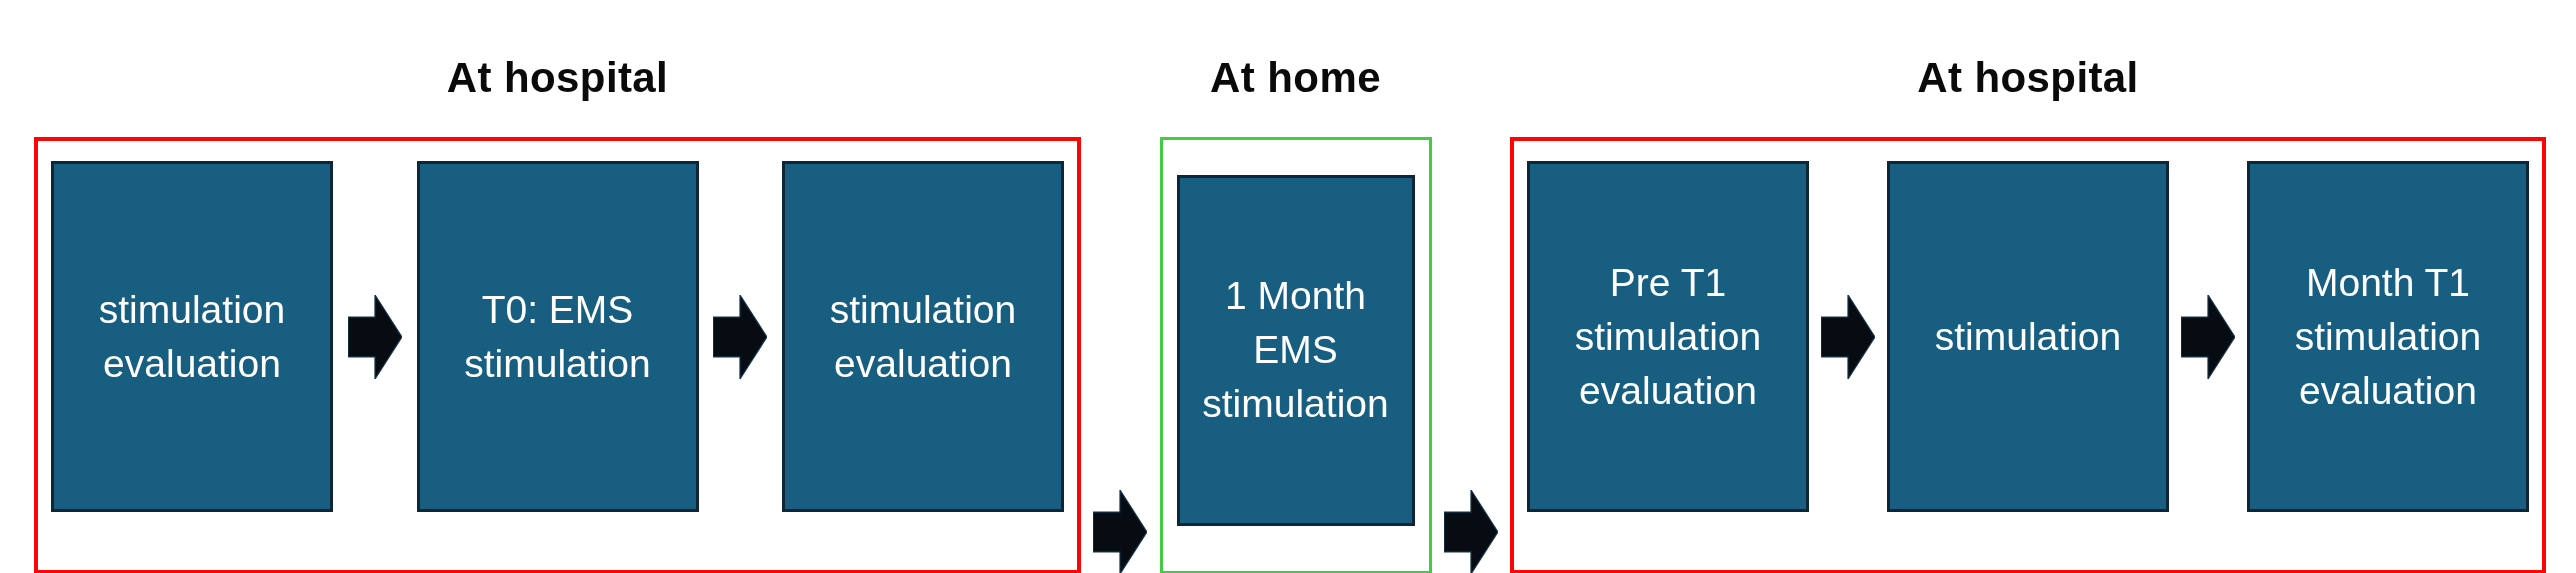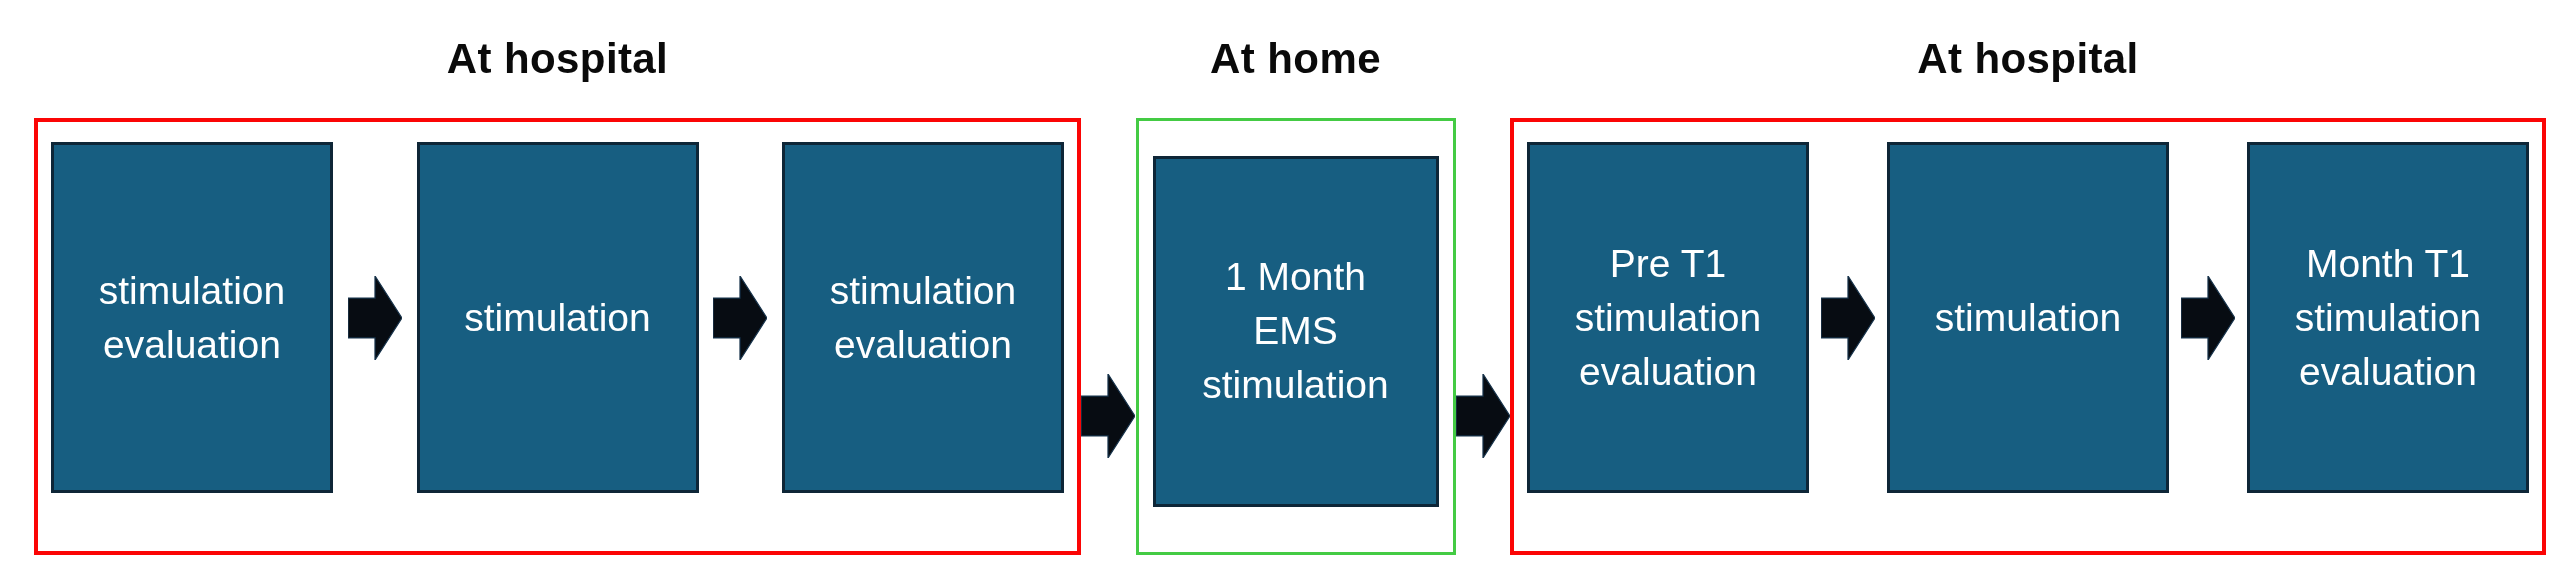--- a/index.html
+++ b/index.html
@@ -15,32 +15,32 @@
   *{margin:0;padding:0;box-sizing:border-box;}
   html,body{background:var(--page-bg);}
   body{font-family:"Liberation Sans", sans-serif;}
 
   .diagram{
     position:relative;
     width:2576px;
     height:574px;
     background:var(--page-bg);
     display:flex;
-    align-items:center;
+    align-items:flex-end;
     justify-content:space-between;
     padding:0 30px 0 34px;
     overflow:hidden;
   }
 
   .section{
     display:flex;
     flex-direction:column;
   }
   .section.hospital-a{width:1047px;}
-  .section.home{width:320px;}
+  .section.home{width:272px;}
   .section.hospital-b{width:1036px;}
 
   .section-title{
     height:99px;
     display:flex;
     align-items:center;
     justify-content:center;
     padding-bottom:19.5px;
     font-size:42px;
     font-weight:bold;
@@ -100,20 +100,21 @@
       <div class="step-box">
         <span>stimulation</span>
         <span>evaluation</span>
       </div>
 
       <svg class="flow-arrow" viewBox="0 0 66 103" aria-hidden="true">
         <polygon points="0,27 33,27 33,0 66,51.5 33,103 33,76 0,76" fill="var(--arrow-fill)" stroke="#16324A" stroke-width="1.5"></polygon>
       </svg>
 
       <div class="step-box">
+        <span>T0: EMS</span>
         <span>stimulation</span>
       </div>
 
       <svg class="flow-arrow" viewBox="0 0 66 103" aria-hidden="true">
         <polygon points="0,27 33,27 33,0 66,51.5 33,103 33,76 0,76" fill="var(--arrow-fill)" stroke="#16324A" stroke-width="1.5"></polygon>
       </svg>
 
       <div class="step-box">
         <span>stimulation</span>
         <span>evaluation</span>

